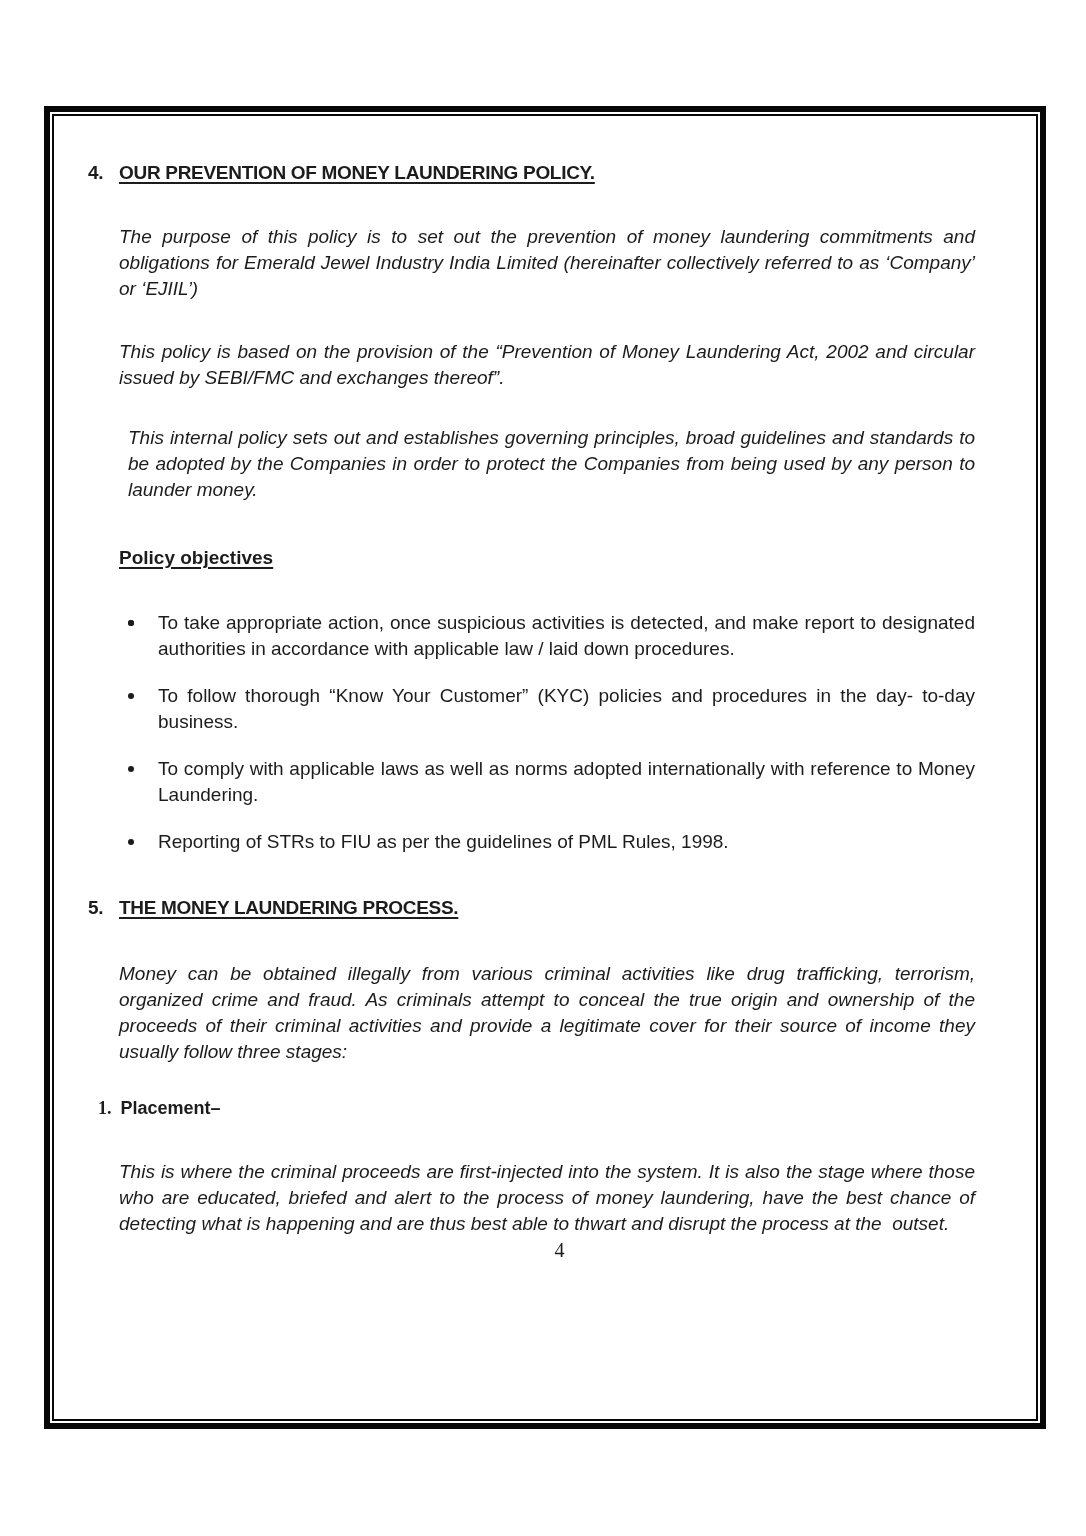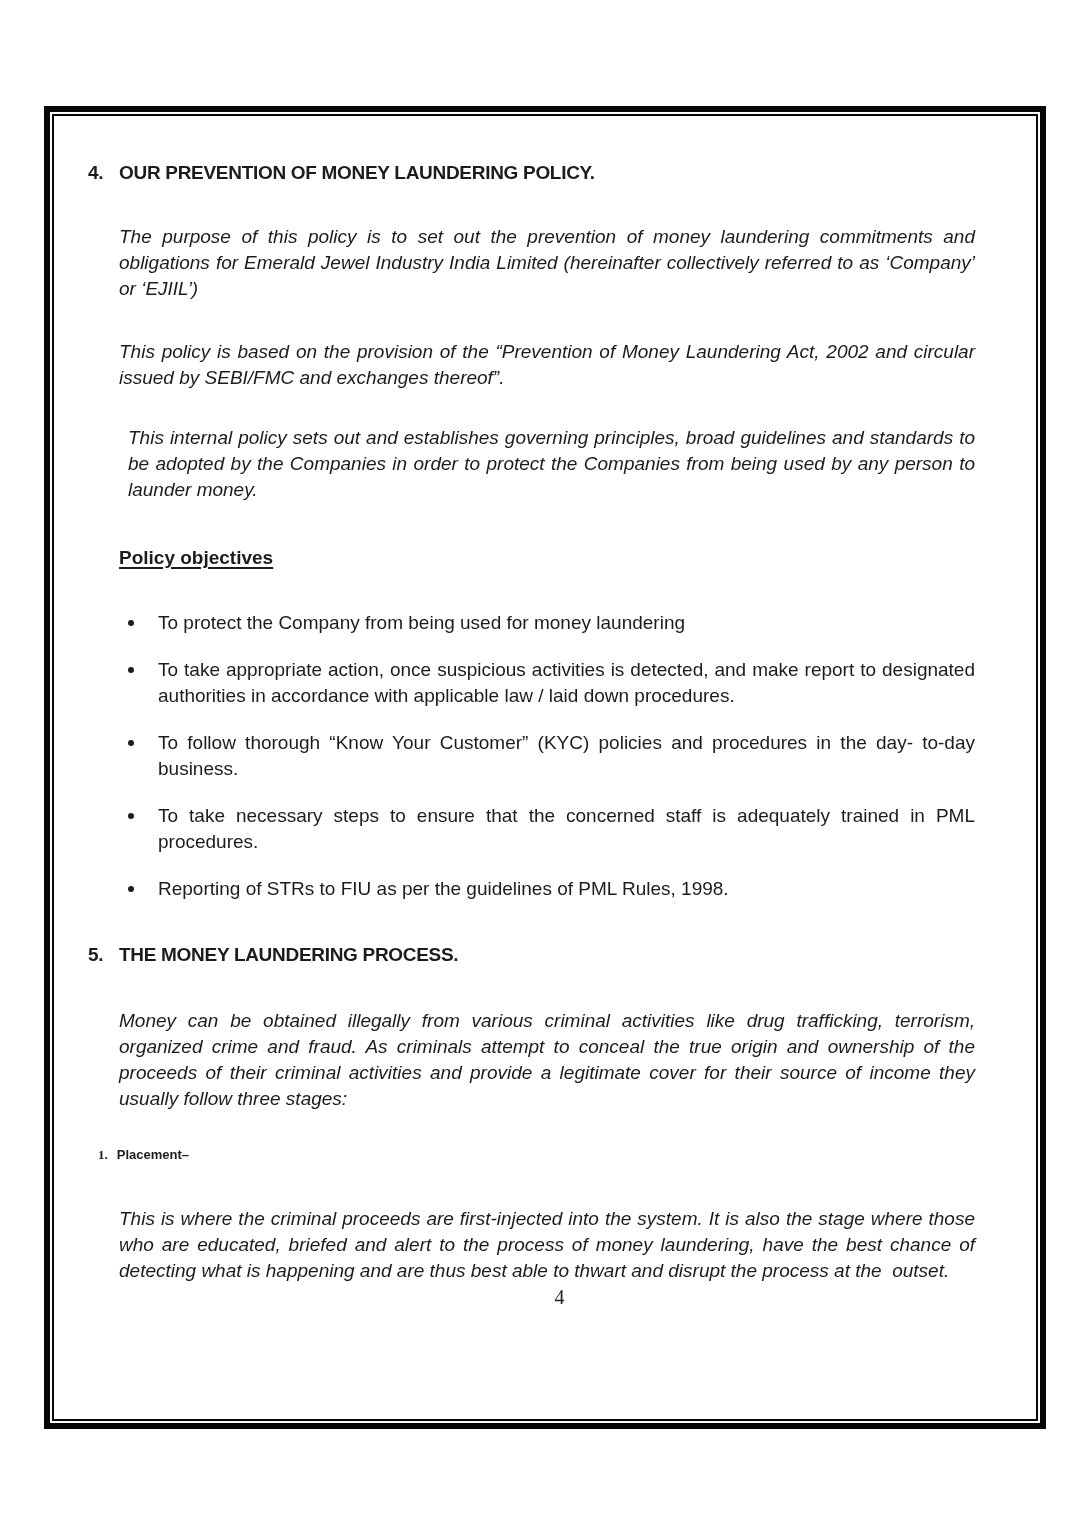--- a/index.html
+++ b/index.html
@@ -36,20 +36,21 @@
   .sec-heading {
     display: flex;
     font-weight: bold;
     font-size: 19px;
     letter-spacing: -0.3px;
   }
   .sec-heading.first { margin-top: 44px; }
   .sec-heading.second { margin-top: 40px; }
   .sec-num { flex: none; width: 31px; }
   .sec-title {
+    text-decoration: underline;
     text-decoration-thickness: 2px;
     text-underline-offset: 3px;
     text-align: center;
   }
   .para {
     margin: 38px 0 0 31px;
     text-align: justify;
     white-space: pre-wrap;
     font-style: italic;
   }
@@ -82,21 +83,21 @@
     left: 9px;
     top: 10px;
     width: 6px;
     height: 6px;
     border-radius: 50%;
     background: #1c1c1c;
   }
   .sub-num-heading {
     margin: 30px 0 0 10px;
     font-weight: bold;
-    font-size: 13px;
+    font-size: 18px;
   }
   .serif-num {
     font-family: "Liberation Serif", serif;
     margin-right: 9px;
   }
   .page-number {
     margin-top: 0;
     text-align: center;
     position: relative;
     left: 28px;
@@ -122,33 +123,32 @@
 
       <p class="para mt34">This internal policy sets out and establishes governing principles, broad guidelines and standards to be adopted by the Companies in order to protect the Companies from being used by any person to launder money.</p>
 
       <div class="subheading">
         <span>Policy objectives</span>
       </div>
 
       <ul class="bullets">
         <li>
           <span class="dot"></span>
-          <span>To protect the Company from being used for money laundering</span>
         </li>
         <li>
           <span class="dot"></span>
           <span>To take appropriate action, once suspicious activities is detected, and make report to designated authorities in accordance with applicable law / laid down procedures.</span>
         </li>
         <li>
           <span class="dot"></span>
           <span>To follow thorough “Know Your Customer” (KYC) policies and procedures in the day- to-day business.</span>
         </li>
         <li>
           <span class="dot"></span>
-          <span>To take necessary steps to ensure that the concerned staff is adequately trained in PML procedures.</span>
+          <span>To comply with applicable laws as well as norms adopted internationally with reference to Money Laundering.</span>
         </li>
         <li>
           <span class="dot"></span>
           <span>Reporting of STRs to FIU as per the guidelines of PML Rules, 1998.</span>
         </li>
       </ul>
 
       <div class="sec-heading second">
         <span class="sec-num">5.</span>
         <span class="sec-title">THE MONEY LAUNDERING PROCESS.</span>

